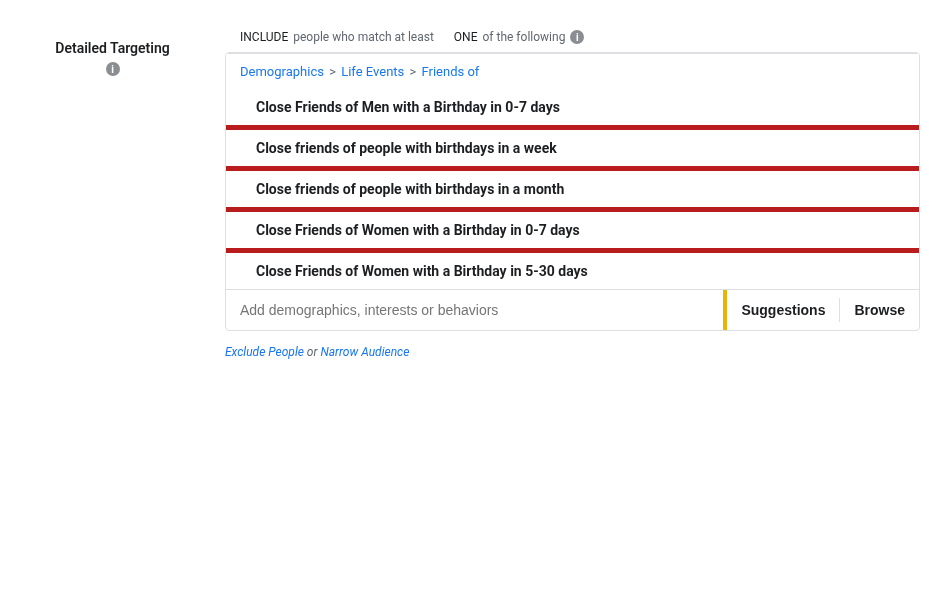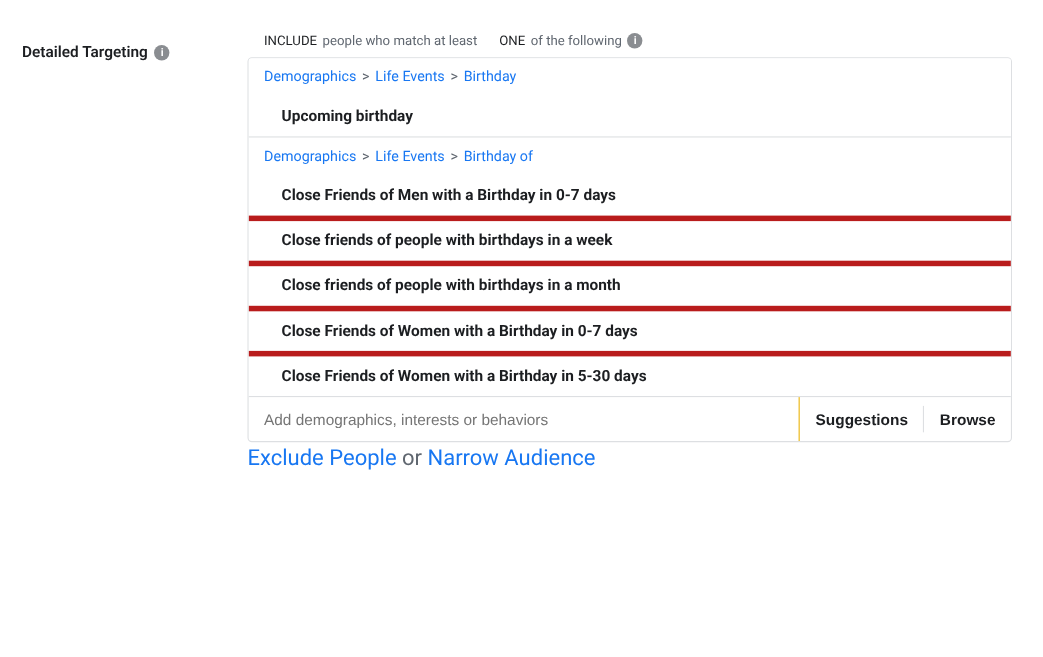--- a/index.html
+++ b/index.html
@@ -29,20 +29,21 @@
     .left-label {
       display: flex;
       align-items: center;
       gap: 6px;
       white-space: nowrap;
       font-size: 14px;
       font-weight: 600;
       color: #1c1e21;
       padding-top: 10px;
       min-width: 185px;
+      flex-direction: column;
     }
 
     .info-icon {
       display: inline-flex;
       align-items: center;
       justify-content: center;
       width: 14px;
       height: 14px;
       border-radius: 50%;
       background: #8a8d91;
@@ -127,44 +128,45 @@
       color: #8a8d91;
       border: none;
       outline: none;
       background: transparent;
       cursor: text;
     }
 
     .search-actions {
       display: flex;
       align-items: center;
-      border-left: 1px solid #eab308;
+      border-left: 4px solid #eab308;
     }
 
     .search-btn {
       padding: 12px 14px;
       font-size: 14px;
       font-weight: 700;
       color: #1c1e21;
       cursor: pointer;
       background: transparent;
       border: none;
       white-space: nowrap;
     }
 
     .search-btn-divider {
       width: 1px;
       height: 24px;
       background: #dddfe2;
     }
 
     .footer-links {
-      margin-top: 2px;
-      font-size: 20px;
+      margin-top: 14px;
+      font-size: 12px;
       color: #606770;
+      font-style: italic;
     }
 
     .footer-links a {
       color: #1877f2;
       text-decoration: none;
     }
   </style>
 </head>
 <body>
 
@@ -178,30 +180,24 @@
     <div class="include-header">
       <strong>INCLUDE</strong>
       <span>people who match at least</span>
       <strong>ONE</strong>
       <span>of the following</span>
       <span class="info-icon">i</span>
     </div>
 
     <div class="targeting-box">
 
-      <div class="section-block">
-        <div class="breadcrumb">
-          <a class="breadcrumb-link">Demographics</a><span class="breadcrumb-sep"> &gt; </span><a class="breadcrumb-link">Life Events</a><span class="breadcrumb-sep"> &gt; </span><a class="breadcrumb-link">Birthday</a>
-        </div>
-        <div class="item-row">Upcoming birthday</div>
-      </div>
 
       <div class="section-block second-section">
         <div class="breadcrumb">
-          <a class="breadcrumb-link">Demographics</a><span class="breadcrumb-sep"> &gt; </span><a class="breadcrumb-link">Life Events</a><span class="breadcrumb-sep"> &gt; </span><a class="breadcrumb-link">Birthday of</a>
+          <a class="breadcrumb-link">Demographics</a><span class="breadcrumb-sep"> &gt; </span><a class="breadcrumb-link">Life Events</a><span class="breadcrumb-sep"> &gt; </span><a class="breadcrumb-link">Friends of</a>
         </div>
         <div class="item-row">Close Friends of Men with a Birthday in 0-7 days</div>
         <div class="item-row">Close friends of people with birthdays in a week</div>
         <div class="item-row">Close friends of people with birthdays in a month</div>
         <div class="item-row">Close Friends of Women with a Birthday in 0-7 days</div>
         <div class="item-row">Close Friends of Women with a Birthday in 5-30 days</div>
       </div>
 
       <div class="search-row">
         <input class="search-input-area" type="text" placeholder="Add demographics, interests or behaviors" style="">

